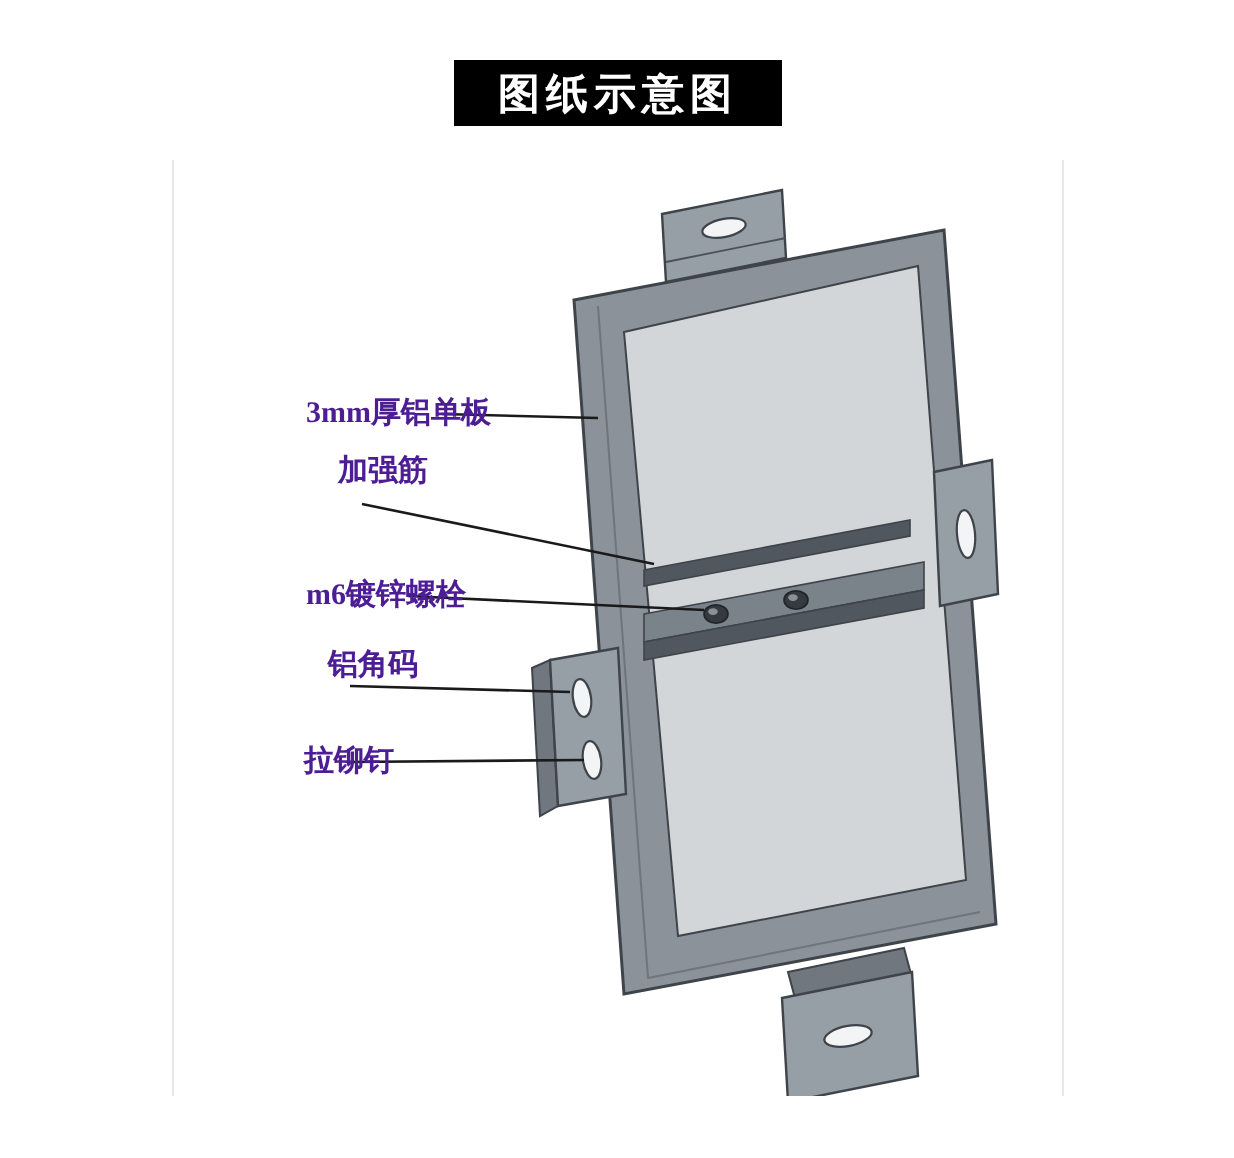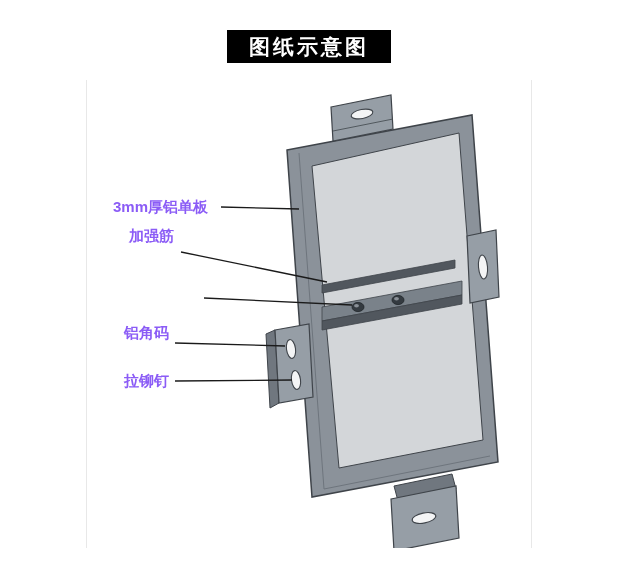--- a/index.html
+++ b/index.html
@@ -1,29 +1,29 @@
 <!DOCTYPE html>
 <html style="--banner-bg: #000000; --banner-text: #ffffff; --panel-frame: #8b929a; --panel-face: #d3d6d9; --outline: #3f444a; --bracket: #969ea6; --rib-top: #7a828a; --rib-dark: #51575e; --leader: #1a1a1a;"><head>
 <meta charset="utf-8">
 <style>
   html,body{margin:0;padding:0;background:#ffffff;}
   .page{
     position:relative;width:617px;height:548px;background:#fff;
-    font-family:Liberation Sans, sans-serif;overflow:hidden;
+    font-family:Liberation Serif, serif;overflow:hidden;
   }
   .title-banner{
     position:absolute;left:227px;top:30px;width:164px;height:33px;
     background:var(--banner-bg,#000);color:var(--banner-text,#fff);
     display:flex;align-items:center;justify-content:center;
     font-size:21px;font-weight:700;letter-spacing:3px;
   }
   .diagram-svg{position:absolute;left:0;top:0;}
   .label{
-    position:absolute;font-size:15px;font-weight:600;color:#8b5cf6;
-    white-space:nowrap;line-height:18px;
+    position:absolute;font-size:15px;font-weight:600;color:#4c1d95;
+    white-space:nowrap;line-height:18px;margin-left:40px;
   }
   .edge{position:absolute;background:#e8e8e8;}
 
   
   .frame{fill:var(--panel-frame,#8b929a);stroke:var(--outline,#3f444a);stroke-width:1.5;}
   .face{fill:var(--panel-face,#d3d6d9);stroke:var(--outline,#3f444a);stroke-width:1;}
   .rim{fill:none;stroke:#6e757d;stroke-width:1;}
   .bracket{fill:var(--bracket,#969ea6);stroke:var(--outline,#3f444a);stroke-width:1.2;}
   .bracket-dark{fill:#70777f;stroke:var(--outline,#3f444a);stroke-width:1;}
   .slot{fill:#f3f4f5;stroke:var(--outline,#3f444a);stroke-width:1.1;}
@@ -100,16 +100,17 @@
       <line class="leader" x1="221" y1="207" x2="299" y2="209"></line>
       <line class="leader" x1="181" y1="252" x2="327" y2="282"></line>
       <line class="leader" x1="204" y1="298" x2="352" y2="305"></line>
       <line class="leader" x1="175" y1="343" x2="285" y2="346"></line>
       <line class="leader" x1="175" y1="381" x2="292" y2="380"></line>
     </g>
   </svg>
 
   <div class="label" style="left:113px;top:198px">3mm厚铝单板</div>
   <div class="label" style="left:129px;top:227px">加强筋</div>
+  <div class="label" style="left:113px;top:289px">m6镀锌螺栓</div>
   <div class="label" style="left:124px;top:324px">铝角码</div>
-  <div class="label" style="left:124px;top:372px">拉铆钉</div>
+  <div class="label" style="left:112px;top:372px">拉铆钉</div>
 
 </div>
 
 </body></html>

